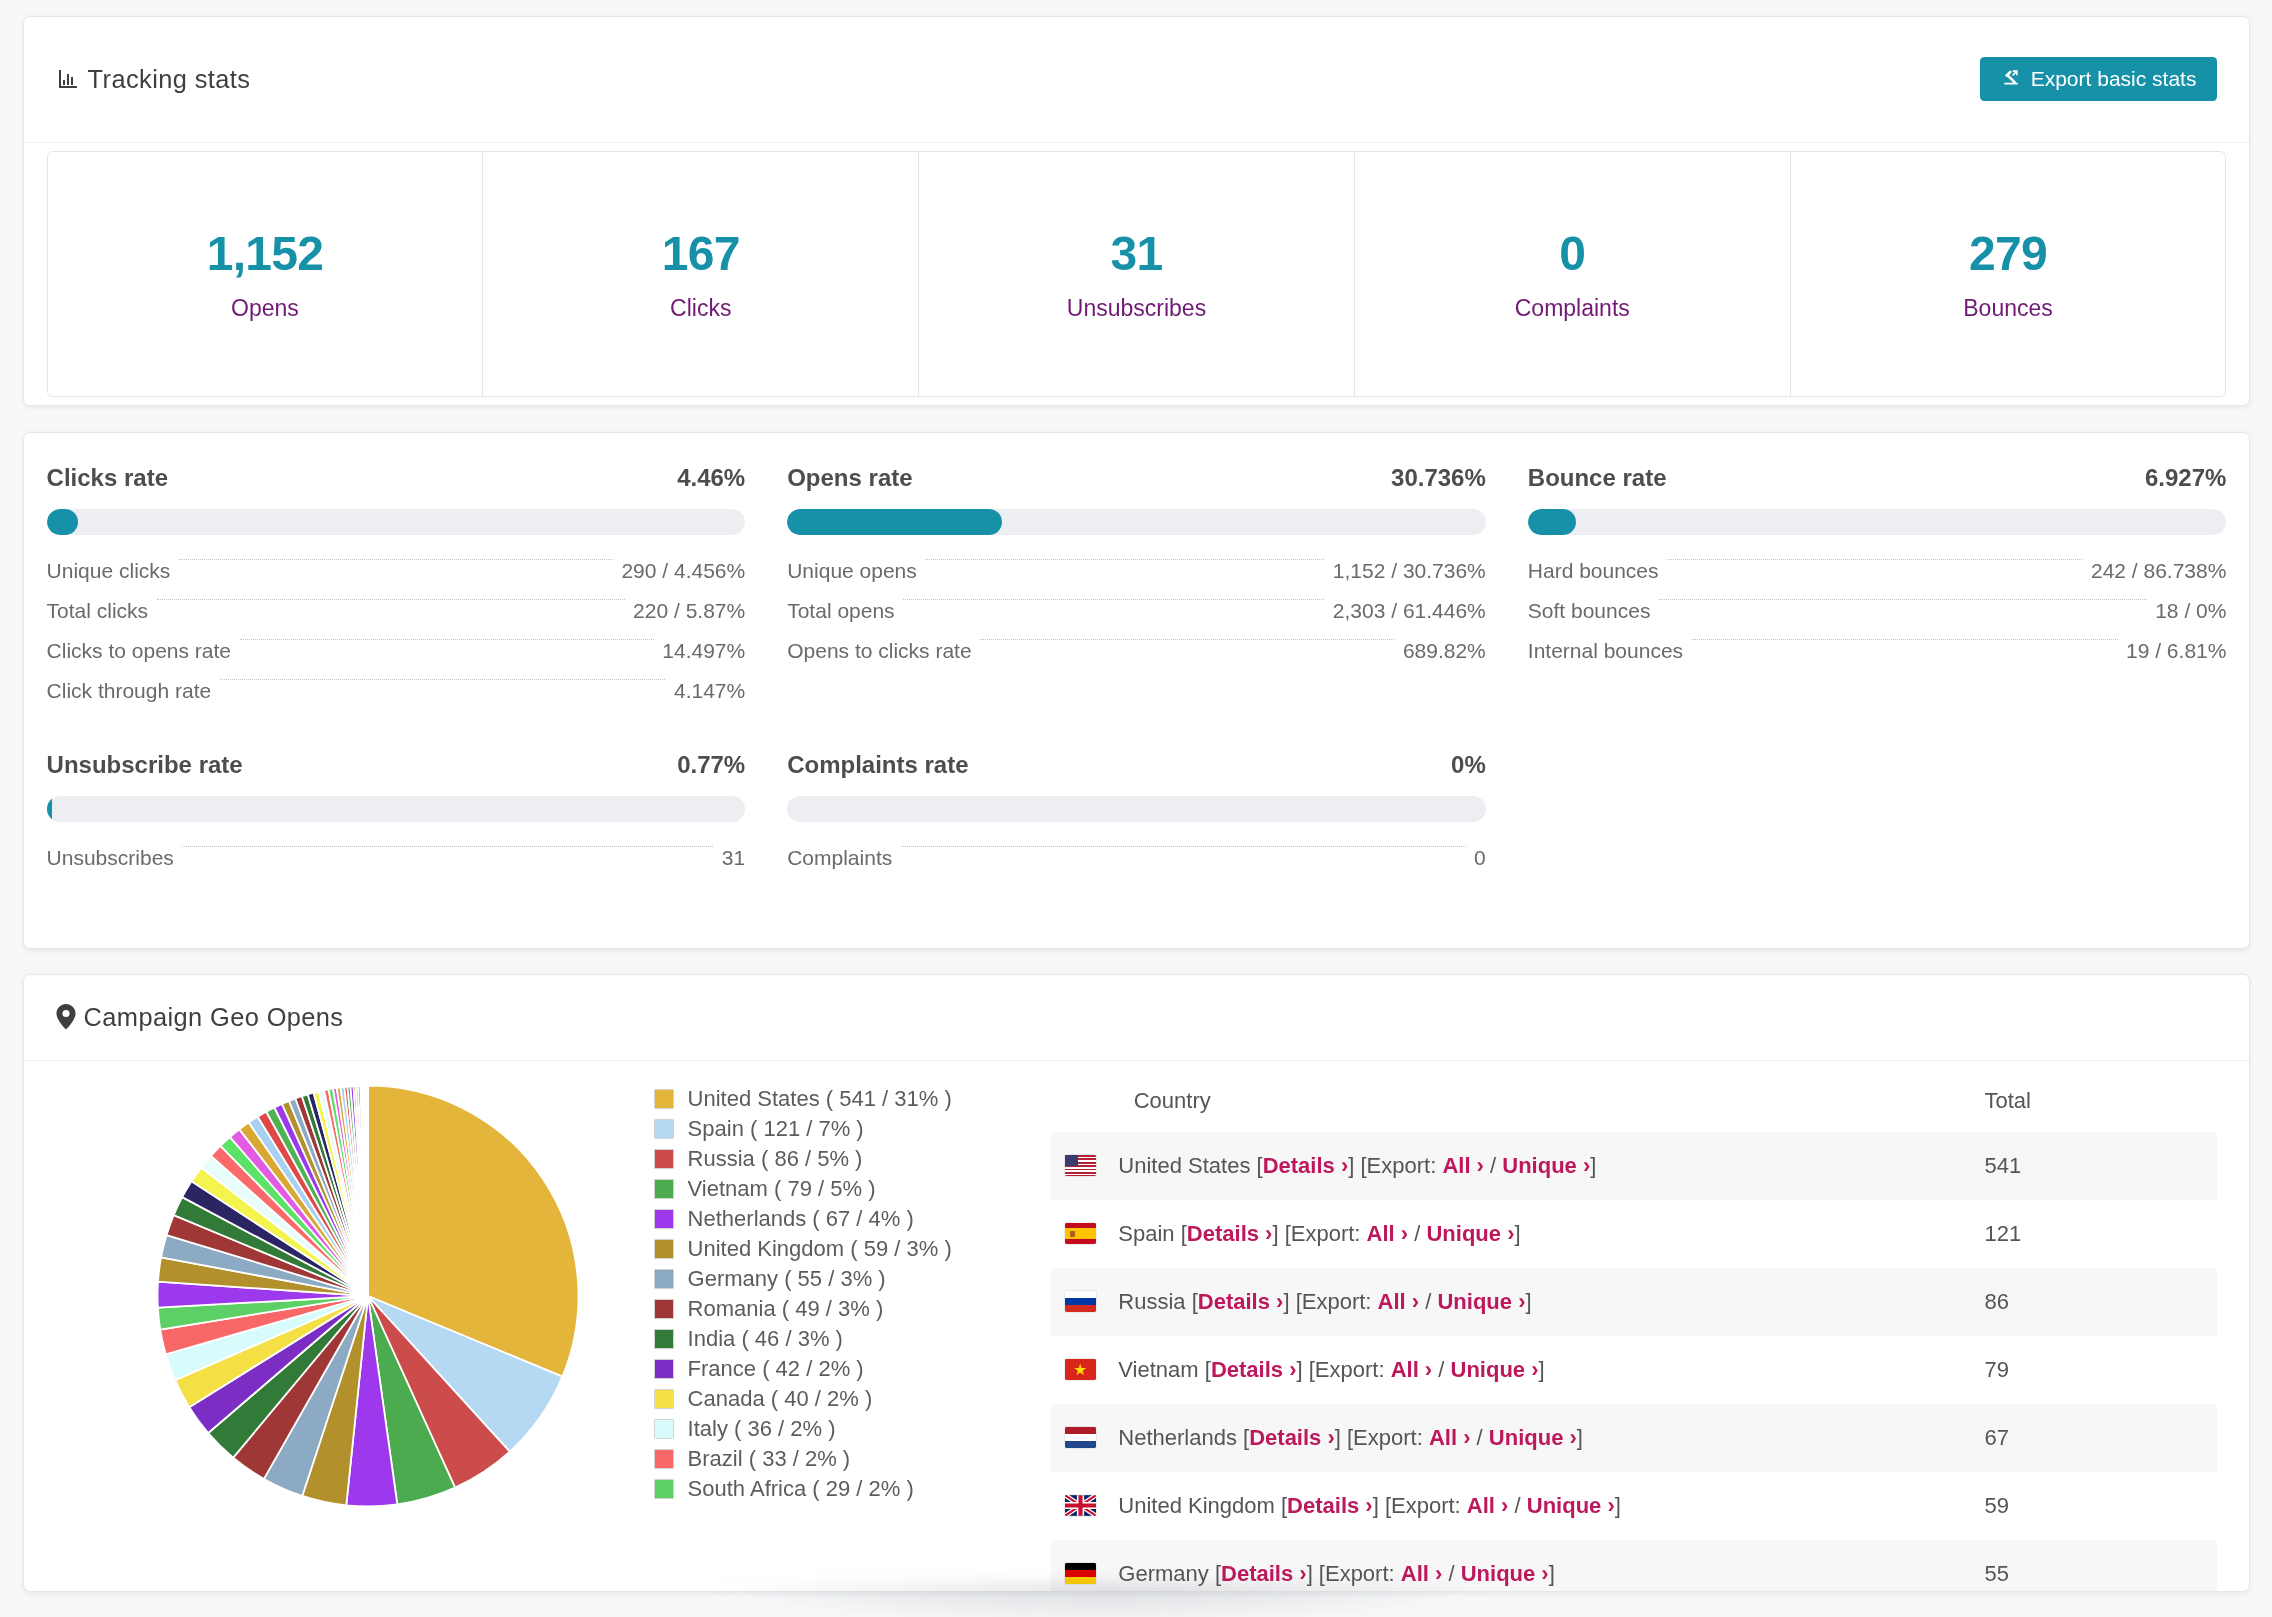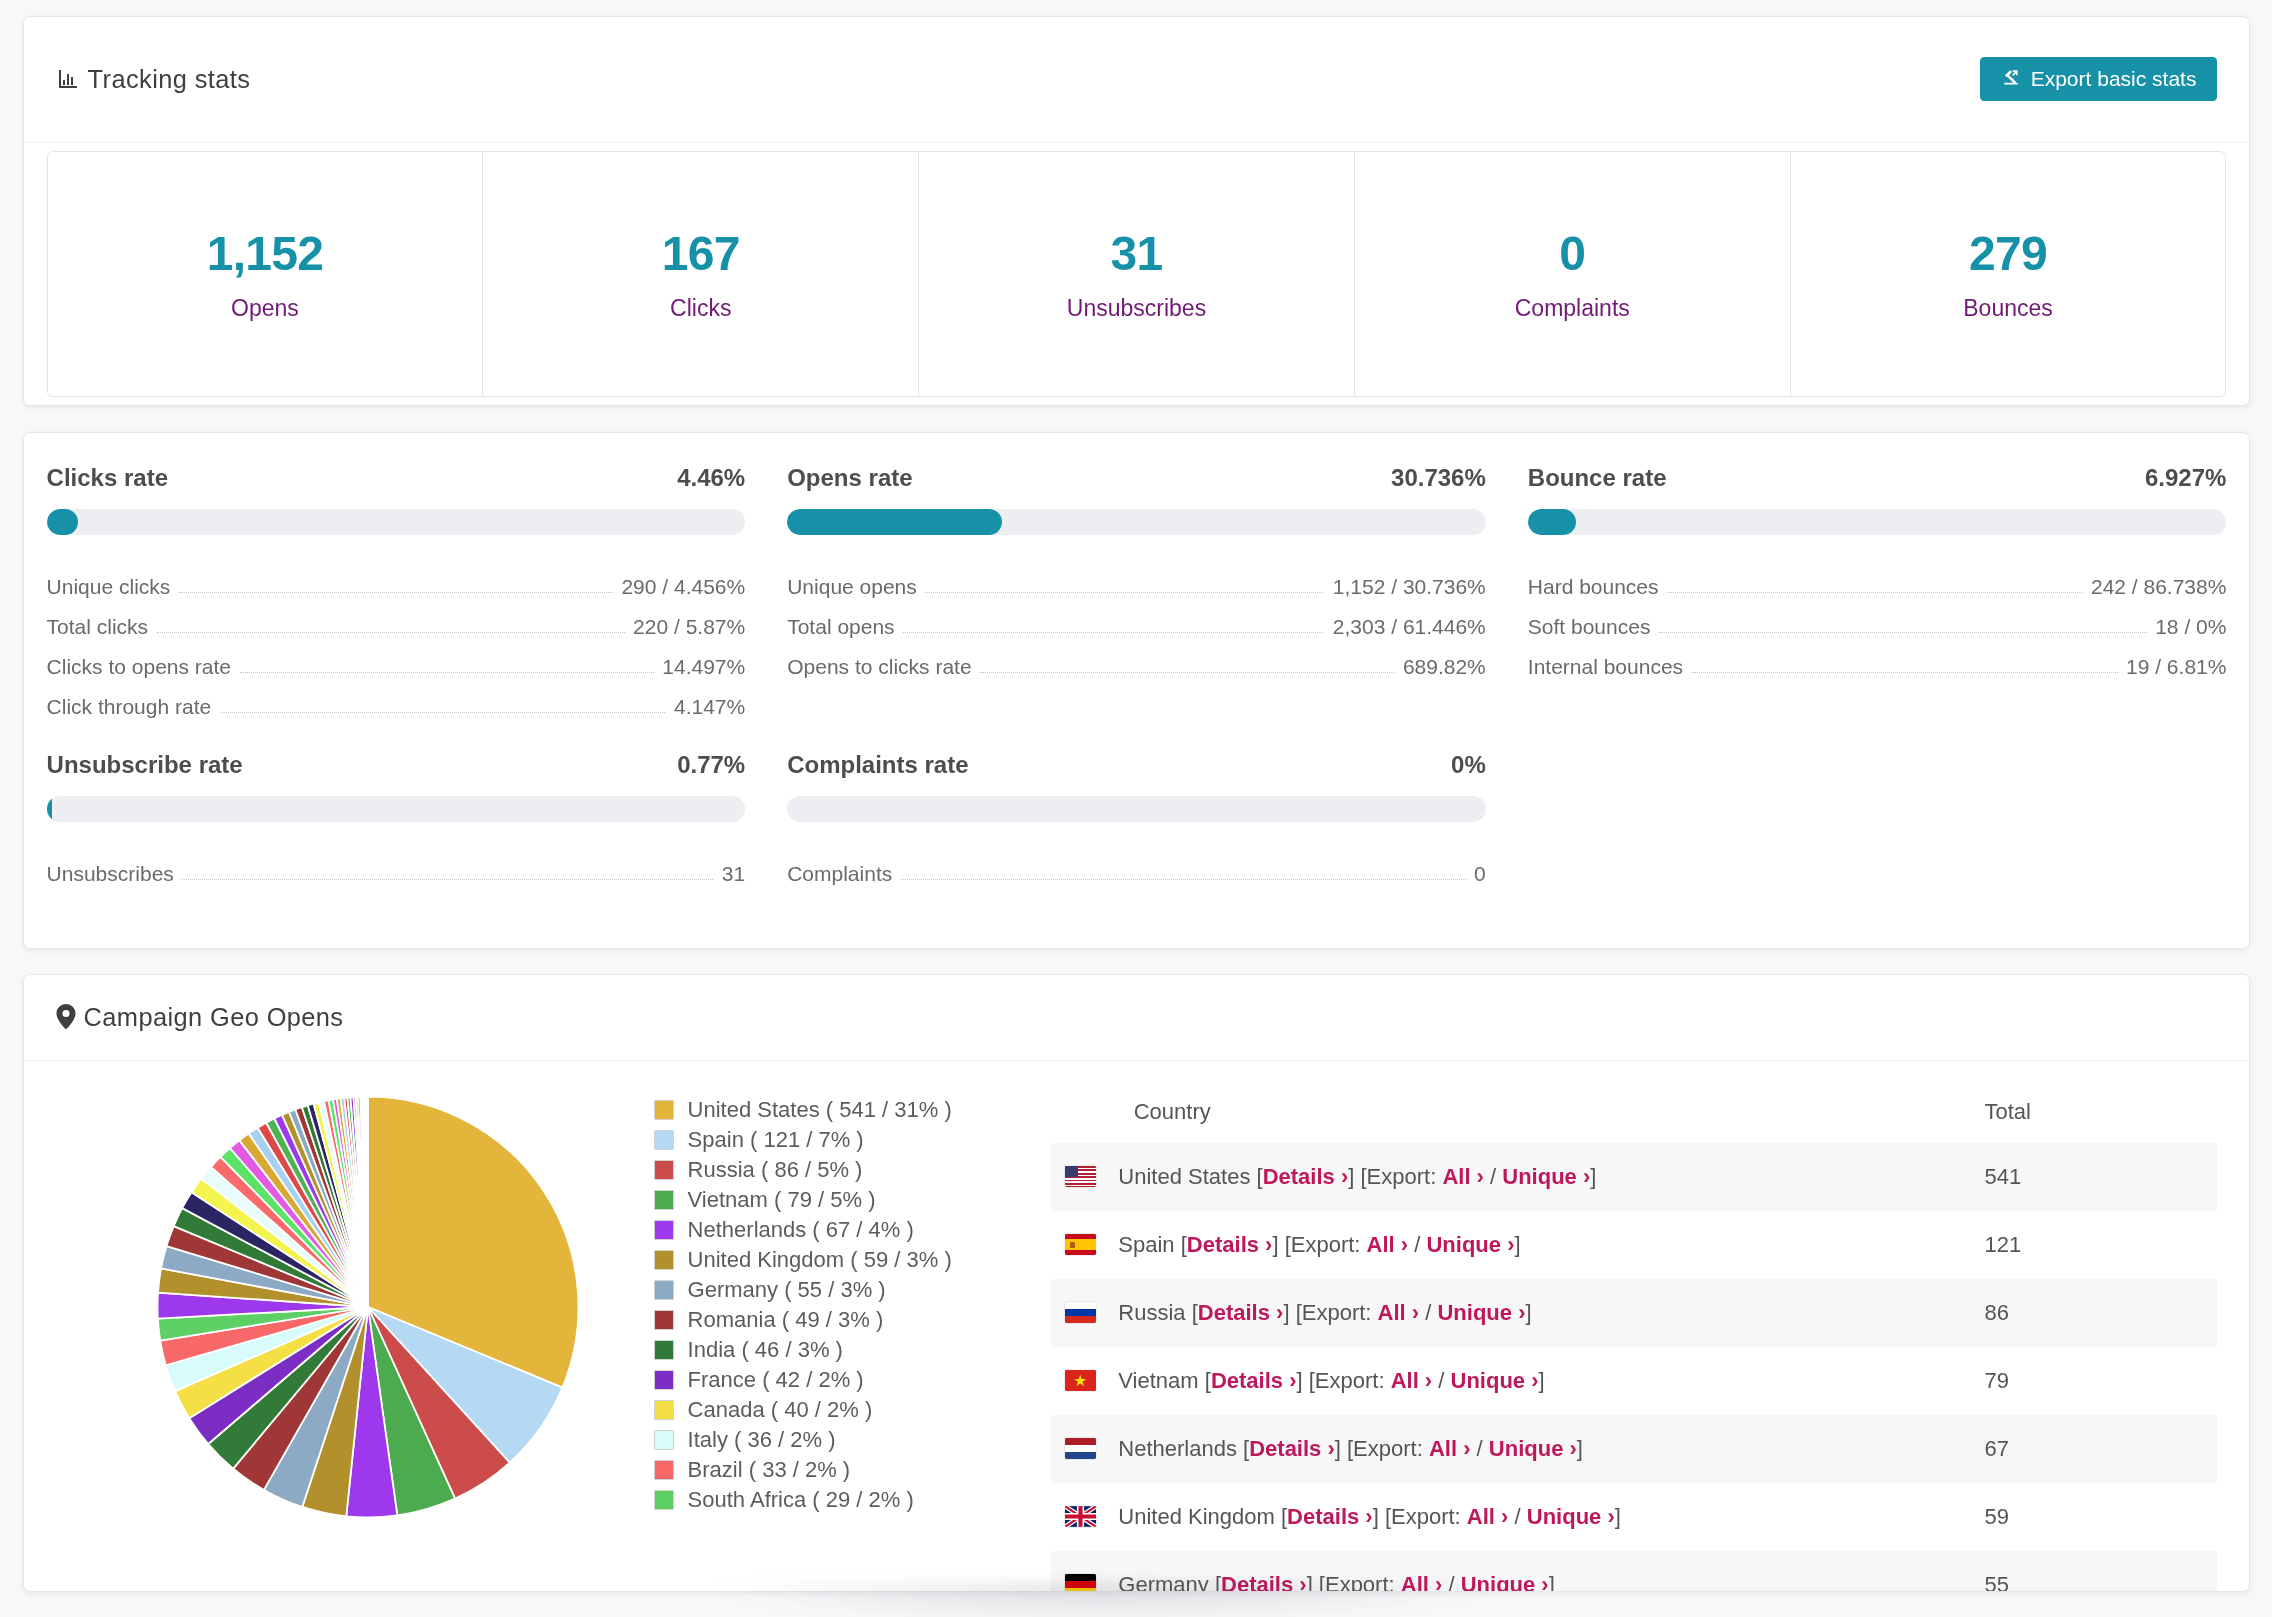--- a/index.html
+++ b/index.html
@@ -59,27 +59,27 @@
     padding:31px 23px 42px 23px;
   }
   .rate-head { display:flex; justify-content:space-between; align-items:baseline; }
   .rate-title,.rate-value { font-size:24px; font-weight:700; color:#4d4d4d; }
   .bar-track {
     margin-top:17px; height:26px; background:#eceef1; border-radius:13.4px; overflow:hidden;
   }
   .bar-fill { height:100%; background:#1791a8; border-radius:13.4px; }
   .rate-rows { margin-top:24px; }
   .rate-row {
-    display:flex; align-items:flex-end; height:40px;
+    display:flex; align-items:flex-start; height:40px;
     font-size:21px; color:#6a6a6a; white-space:nowrap;
   }
   .dots { flex:1; border-bottom:1.4px dotted #c4c4c6; margin:0 8.5px 5.6px 8.5px; }
 
   
-  .geo-body { display:flex; padding:20px 32px 0 118px;justify-content:space-between; }
+  .geo-body { display:flex; padding:9px 32px 0 118px;justify-content:space-between; }
   .pie-wrap { width:452px; height:452px; flex:none; }
   .legend { margin-left:60px; margin-top:14px; flex:none; }
   .legend-item { display:flex; align-items:center; height:30px; font-size:22px; color:#5c5c5c; white-space:nowrap; }
   .legend-swatch { width:20px; height:20px; border:1.4px solid #d2d2d2; border-radius:1.4px; margin-right:14px; flex:none; }
 
   .geo-table { margin-left:99px; flex:1; border-collapse:collapse; align-self:flex-start; font-size:22px; }
   .geo-table th {
     font-weight:400; color:#555; text-align:left; height:62px;
     padding:0 0 0 83px; vertical-align:middle;
   }

